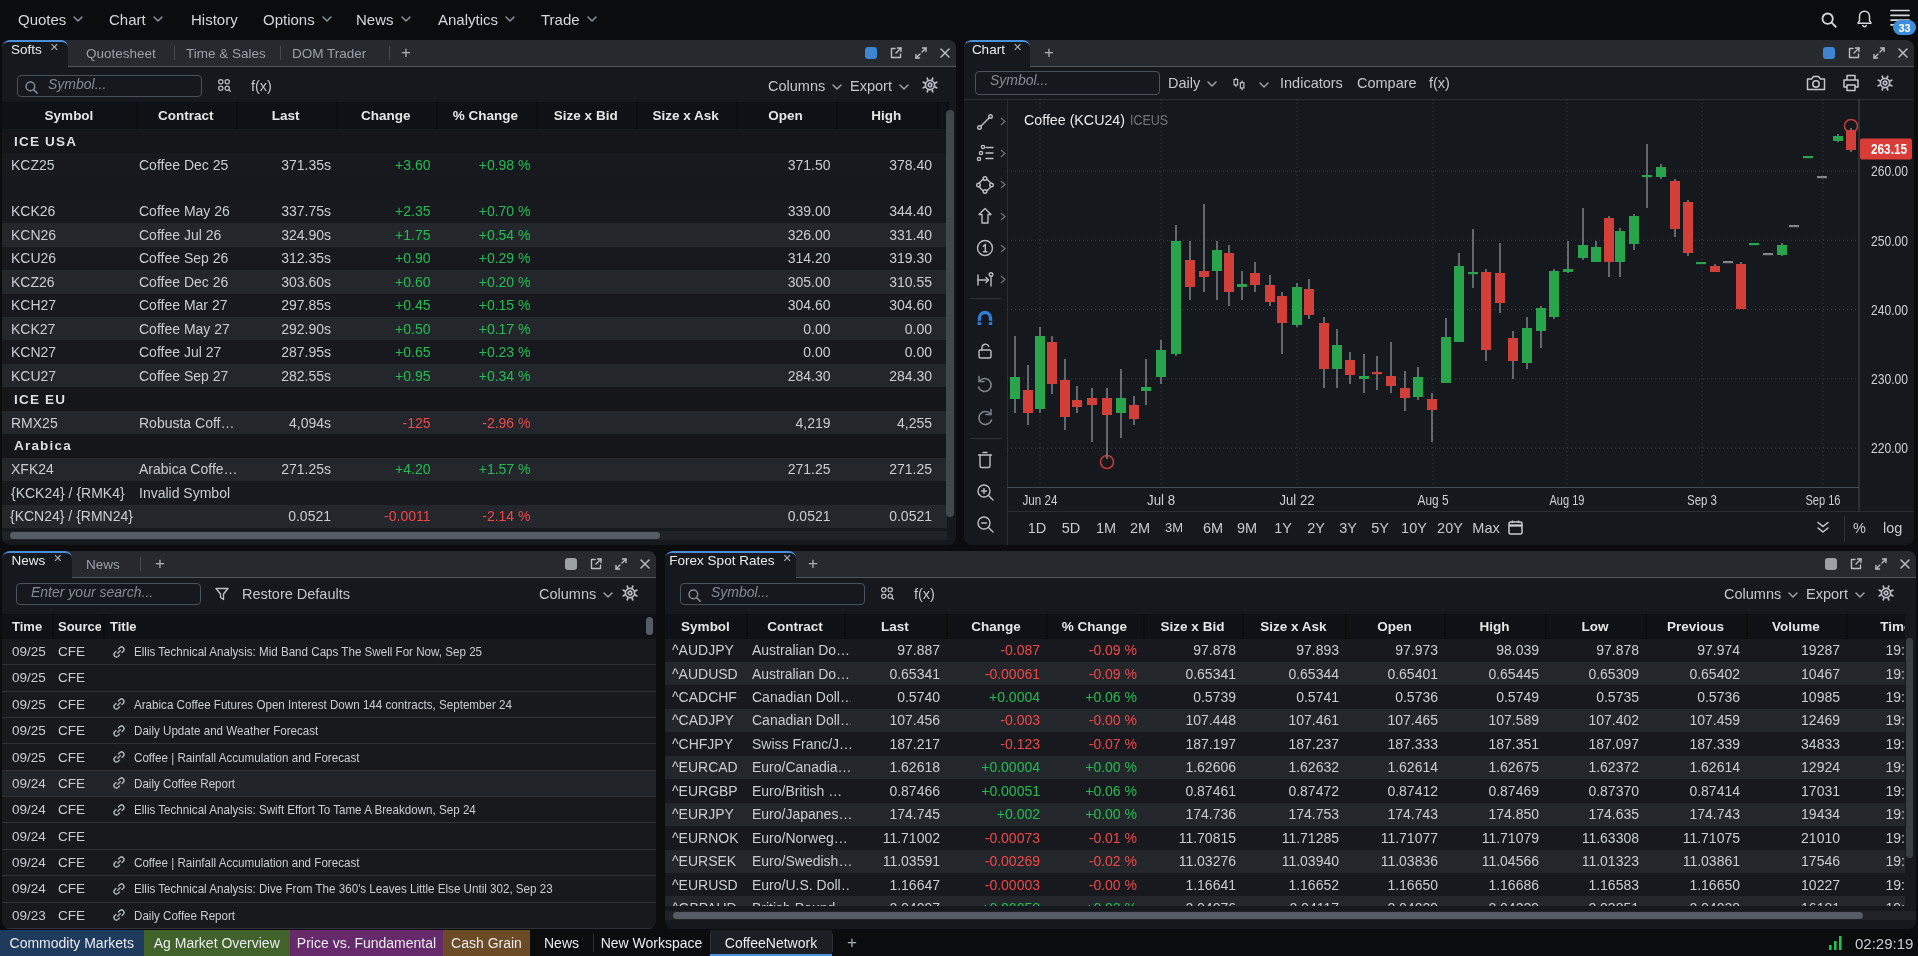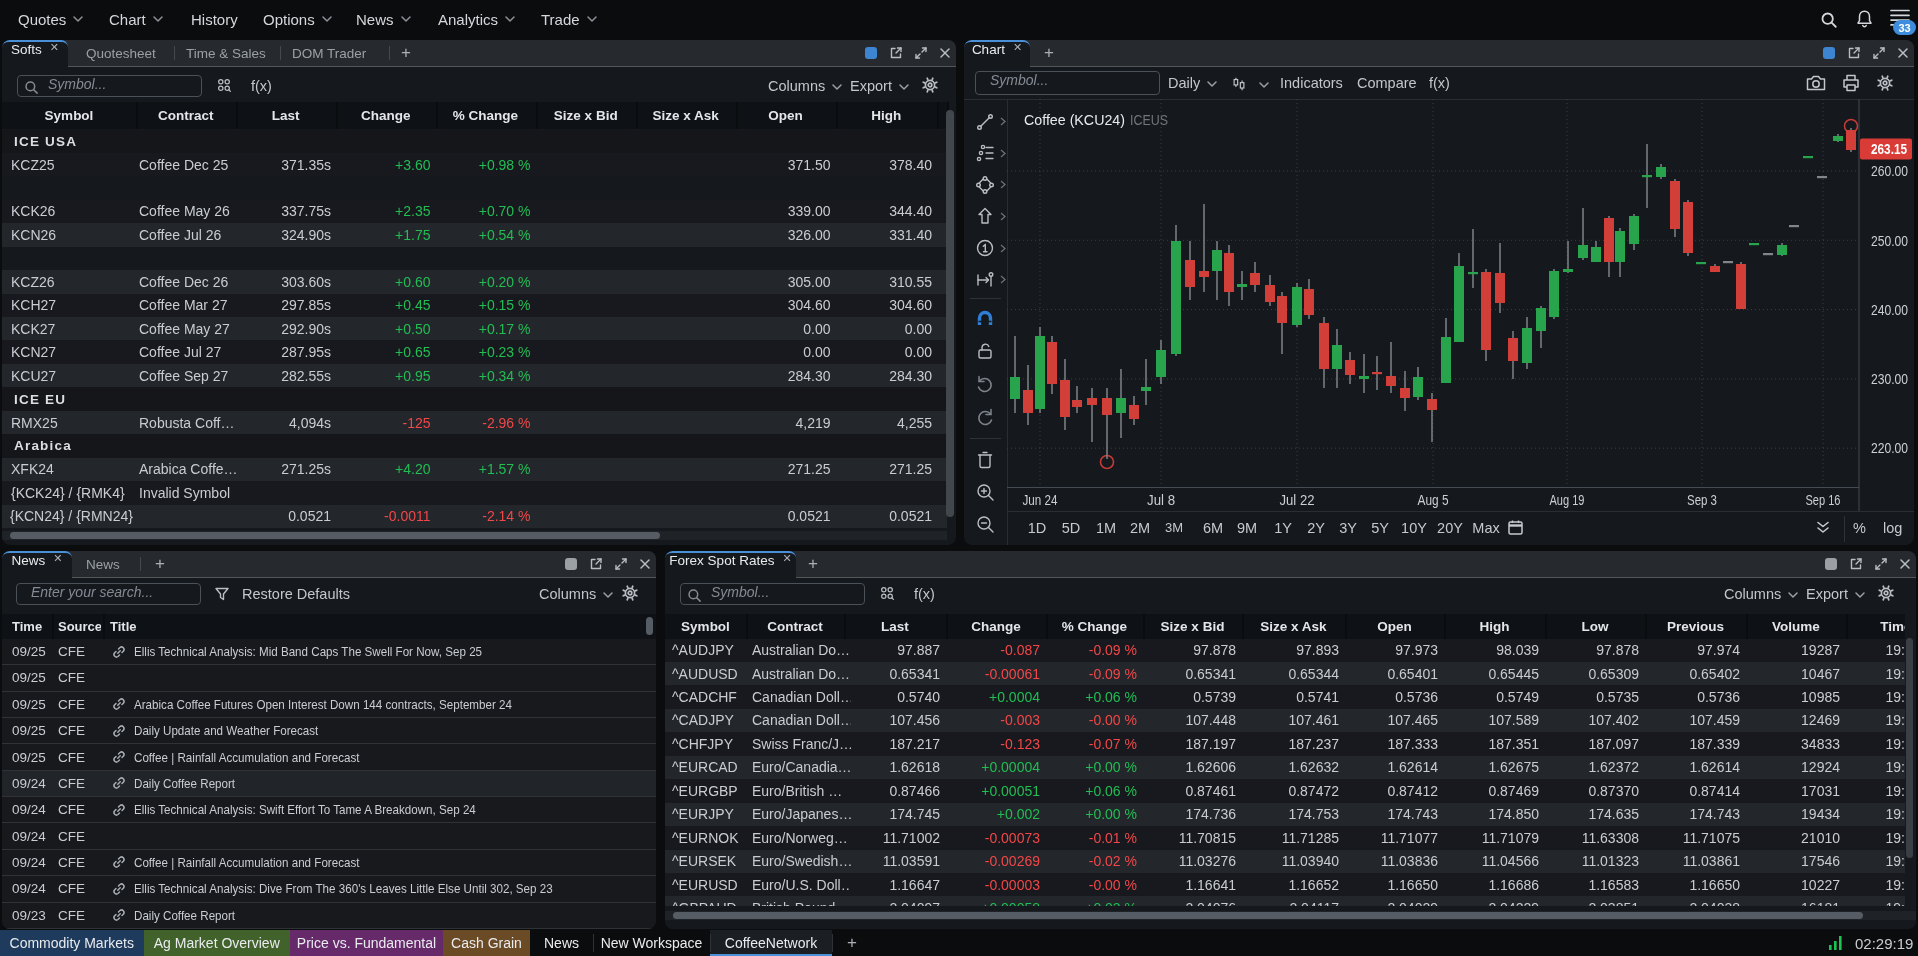--- a/index.html
+++ b/index.html
@@ -196,20 +196,29 @@
       <div class="cell cr" style="left:833.5px;width:96.5px">344.40</div>
     </div>
     <div class="row" style="top:183.3px;height:23.4px;width:945px;background:#23262b">
       <div class="cell" style="left:9px;width:129px">KCN26</div>
       <div class="cell" style="left:137px;width:99px">Coffee Jul 26</div>
       <div class="cell cr" style="left:233.5px;width:95.5px">324.90s</div>
       <div class="cell cr up" style="left:334.0px;width:94.5px">+1.75</div>
       <div class="cell cr up" style="left:433.5px;width:95.0px">+0.54 %</div>
       <div class="cell cr" style="left:733.5px;width:95.0px">326.00</div>
       <div class="cell cr" style="left:833.5px;width:96.5px">331.40</div>
+    </div>
+    <div class="row" style="top:206.7px;height:23.4px;width:945px;background:#17191e">
+      <div class="cell" style="left:9px;width:129px">KCU26</div>
+      <div class="cell" style="left:137px;width:99px">Coffee Sep 26</div>
+      <div class="cell cr" style="left:233.5px;width:95.5px">312.35s</div>
+      <div class="cell cr up" style="left:334.0px;width:94.5px">+0.90</div>
+      <div class="cell cr up" style="left:433.5px;width:95.0px">+0.29 %</div>
+      <div class="cell cr" style="left:733.5px;width:95.0px">314.20</div>
+      <div class="cell cr" style="left:833.5px;width:96.5px">319.30</div>
     </div>
     <div class="row" style="top:230.2px;height:23.4px;width:945px;background:#23262b">
       <div class="cell" style="left:9px;width:129px">KCZ26</div>
       <div class="cell" style="left:137px;width:99px">Coffee Dec 26</div>
       <div class="cell cr" style="left:233.5px;width:95.5px">303.60s</div>
       <div class="cell cr up" style="left:334.0px;width:94.5px">+0.60</div>
       <div class="cell cr up" style="left:433.5px;width:95.0px">+0.20 %</div>
       <div class="cell cr" style="left:733.5px;width:95.0px">305.00</div>
       <div class="cell cr" style="left:833.5px;width:96.5px">310.55</div>
     </div>

